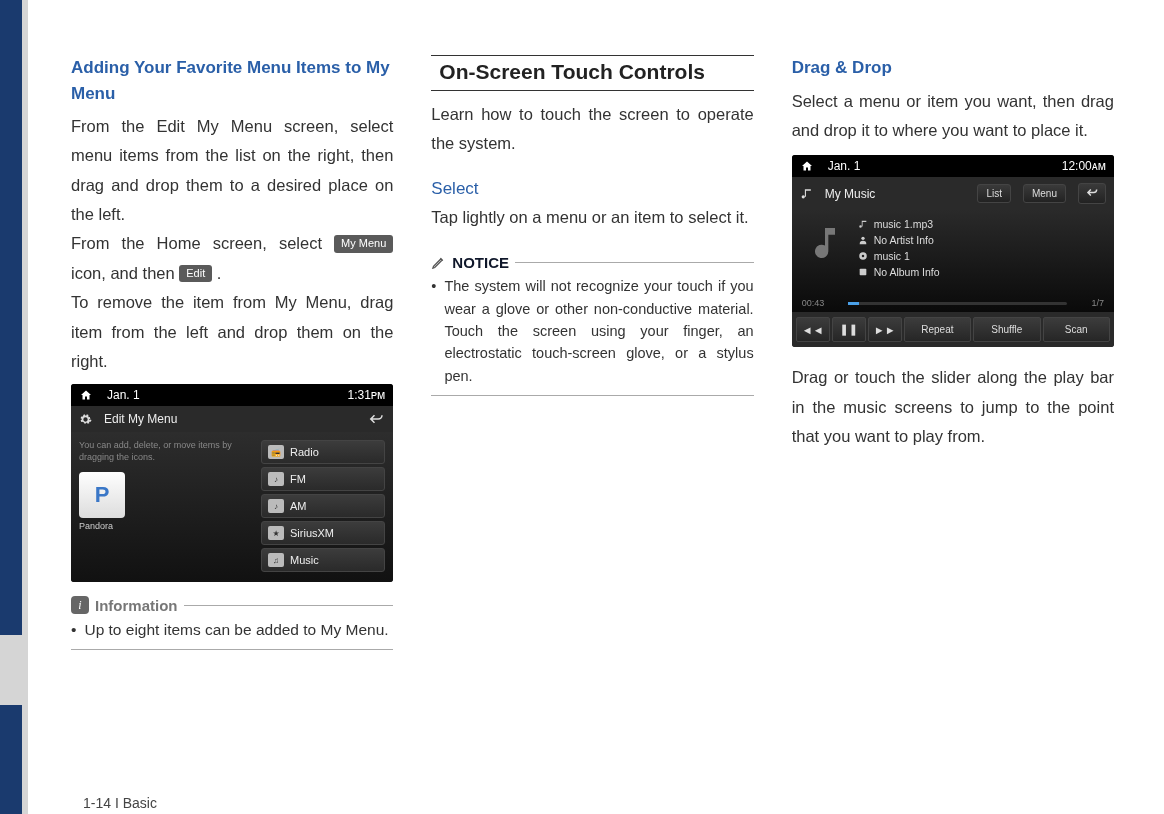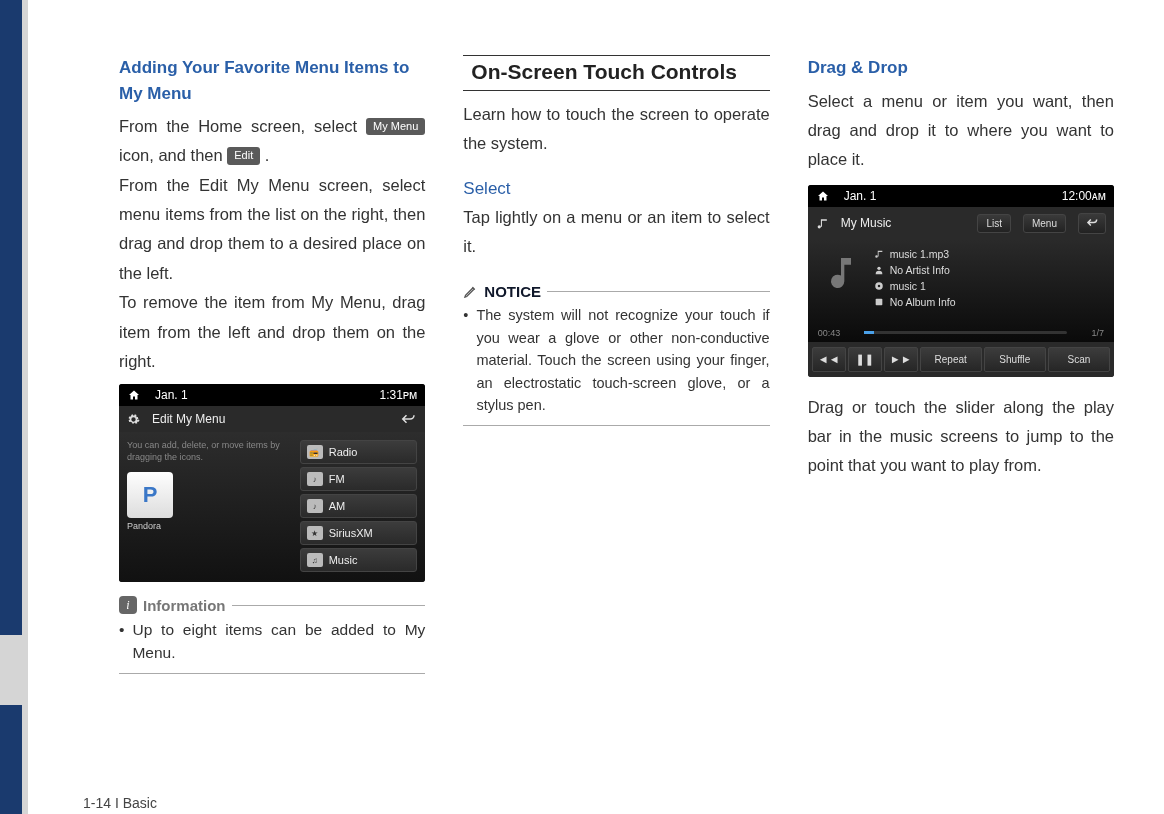--- a/index.html
+++ b/index.html
@@ -20,21 +20,21 @@
     .sidebar-tab {
       position: absolute;
       top: 635px;
       left: 0;
       width: 28px;
       height: 70px;
       background: #d5d5d5;
     }
     .page-content {
       flex: 1;
-      padding: 55px 50px 0 91px;
+      padding: 55px 50px 0 43px;
       display: flex;
       gap: 38px;
       position: relative;
     }
     .column {
       flex: 1;
       min-width: 0;
     }
     .heading-blue {
       color: #2a5fa8;
@@ -324,24 +324,24 @@
 <body>
 
 <div class="sidebar">
   <div class="sidebar-tab"></div>
 </div>
 
 <div class="page-content">
 
   <div class="column">
     <div class="heading-blue">Adding Your Favorite Menu Items to My Menu</div>
+    <div class="body-text">From the Edit My Menu screen, select menu items from the list on the right, then drag and drop them to a desired place on the left.</div>
     <div class="body-text">
       <span>From the Home screen, select </span><span class="btn-label">My Menu</span><span> icon, and then </span><span class="btn-label">Edit</span><span> .</span>
     </div>
-    <div class="body-text">From the Edit My Menu screen, select menu items from the list on the right, then drag and drop them to a desired place on the left.</div>
     <div class="body-text">To remove the item from My Menu, drag item from the left and drop them on the right.</div>
 
     <div class="screenshot">
       <div class="ss-statusbar">
         <svg class="home-ic" viewBox="0 0 24 24" fill="#fff">
             <path d="M12 3l10 9h-3v9h-5v-6h-4v6H5v-9H2z"></path>
           </svg>
         <span>Jan.  1</span>
         <span style="margin-left:auto">1:31ᴘᴍ</span>
       </div>

